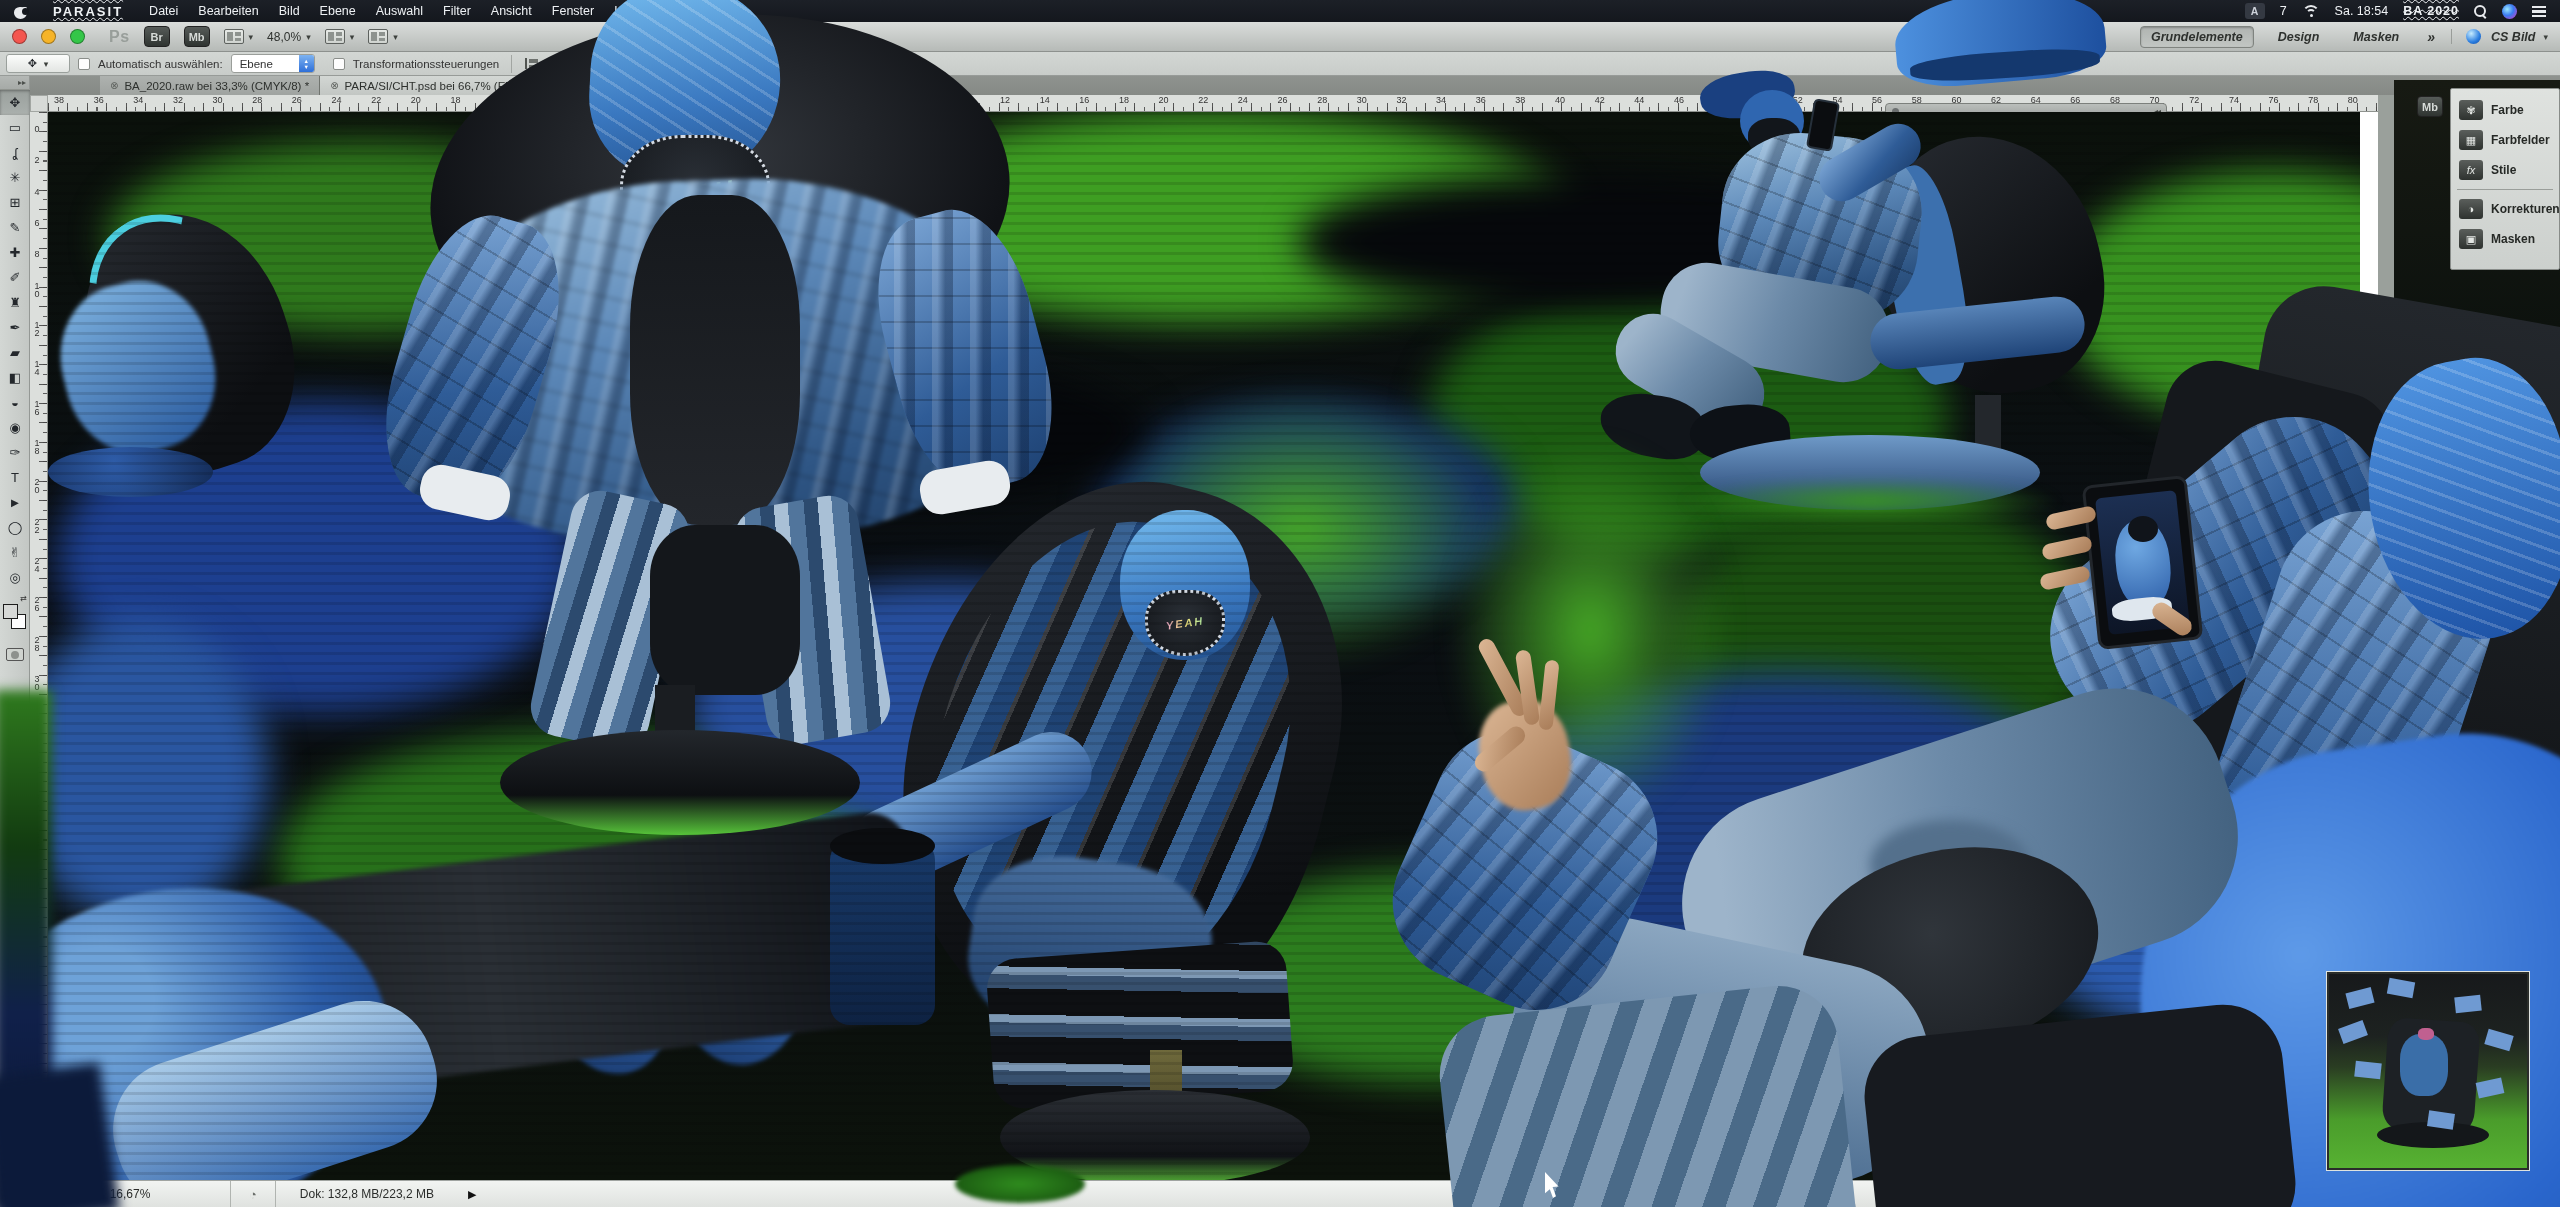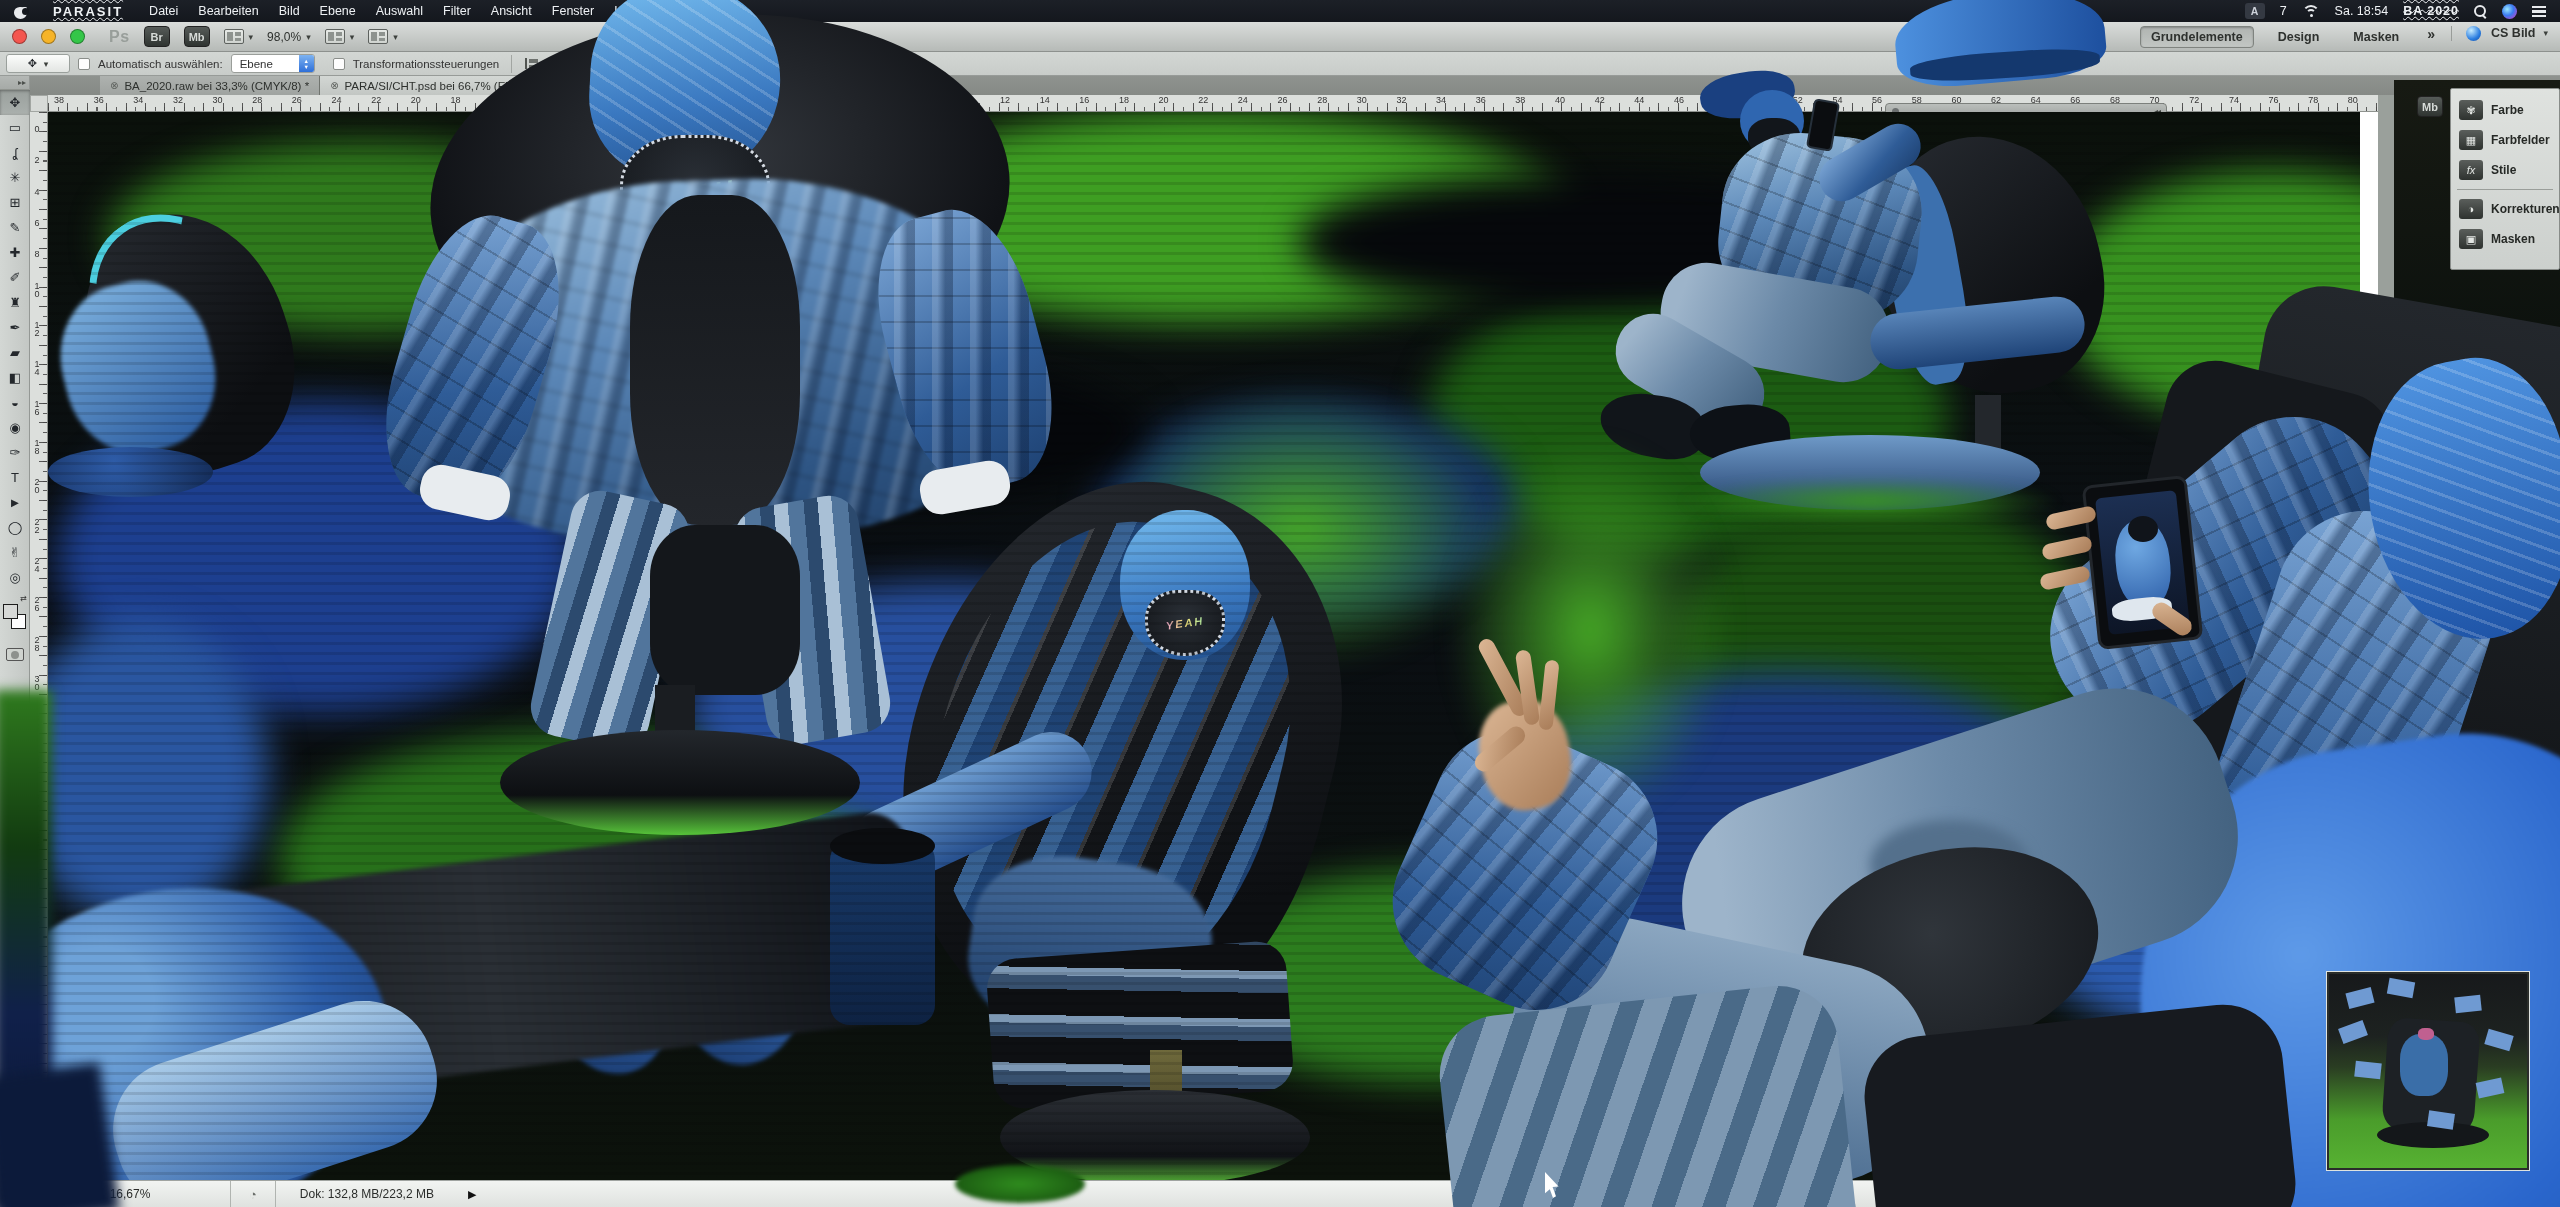--- a/index.html
+++ b/index.html
@@ -41,21 +41,21 @@
   .pslogo{color:#989e9a;font-weight:bold;font-size:16px;margin-left:10px;letter-spacing:.5px;}
   .chip{min-width:26px;height:21px;background:linear-gradient(#565b58,#2f3431);border:1px solid #222;border-radius:4px;
     color:#d7dbd8;font-size:11px;font-weight:bold;display:flex;align-items:center;justify-content:center;padding:0 3px;}
   .icobox{width:20px;height:15px;border:1px solid #5d615e;border-radius:2px;background:
     linear-gradient(#8e938f,#8e938f) 2px 2px/6px 9px no-repeat,
     linear-gradient(#8e938f,#8e938f) 10px 2px/6px 4px no-repeat,
     linear-gradient(#8e938f,#8e938f) 10px 8px/6px 3px no-repeat,linear-gradient(#e7eae7,#cfd3cf);}
   .caret{font-size:9px;color:#3c403c;margin-left:3px;}
   .abgroup{display:flex;align-items:center;gap:2px;}
   .abzoom{font-size:12px;color:#2e312e;}
-  .ws-wrap{margin-left:auto;display:flex;align-items:flex-start;gap:18px;}
+  .ws-wrap{margin-left:auto;display:flex;align-items:center;gap:18px;font-style:italic;}
   .ws{font-size:12.5px;font-weight:bold;color:#2e312e;padding:3px 10px;border-radius:4px;white-space:nowrap;}
   .ws.active{background:linear-gradient(#b0b4b1,#c2c6c3);border:1px solid #7f837f;box-shadow:inset 0 1px 2px rgba(0,0,0,.25);}
   .ov{font-weight:bold;font-size:14px;color:#2e312e;letter-spacing:-2px;}
   .csball{width:15px;height:15px;border-radius:50%;background:radial-gradient(circle at 35% 30%,#c6ecff,#2a7de0 60%,#124a9e);}
   .cslive{display:flex;align-items:center;gap:5px;font-size:12.5px;font-weight:bold;color:#2e312e;border-left:1px solid #999d99;padding-left:14px;}
 
   
   .optionsbar{position:absolute;left:0;top:52px;width:2560px;height:24px;background:linear-gradient(#d3d7d4,#c8ccc9);
     border-bottom:1px solid #979b98;display:flex;align-items:center;gap:8px;padding:0 6px;z-index:3;color:#333;font-size:11.5px;}
   .mvchip{width:64px;height:19px;background:linear-gradient(#fcfdfc,#e2e5e2);border:1px solid #9aa09c;border-radius:3px;
@@ -212,21 +212,21 @@
     <span class="tl" style="background:#f6b429;"></span>
     <span class="tl" style="background:#34c648;"></span>
     <span class="pslogo">Ps</span>
     <span class="chip">Br</span>
     <span class="chip">Mb</span>
     <span class="abgroup">
         <span class="icobox"></span>
         <span class="caret">▾</span>
       </span>
     <span class="abgroup">
-        <span class="abzoom">98,0%</span>
+        <span class="abzoom">48,0%</span>
         <span class="caret">▾</span>
       </span>
     <span class="abgroup">
         <span class="icobox"></span>
         <span class="caret">▾</span>
       </span>
     <span class="abgroup">
         <span class="icobox"></span>
         <span class="caret">▾</span>
       </span>

